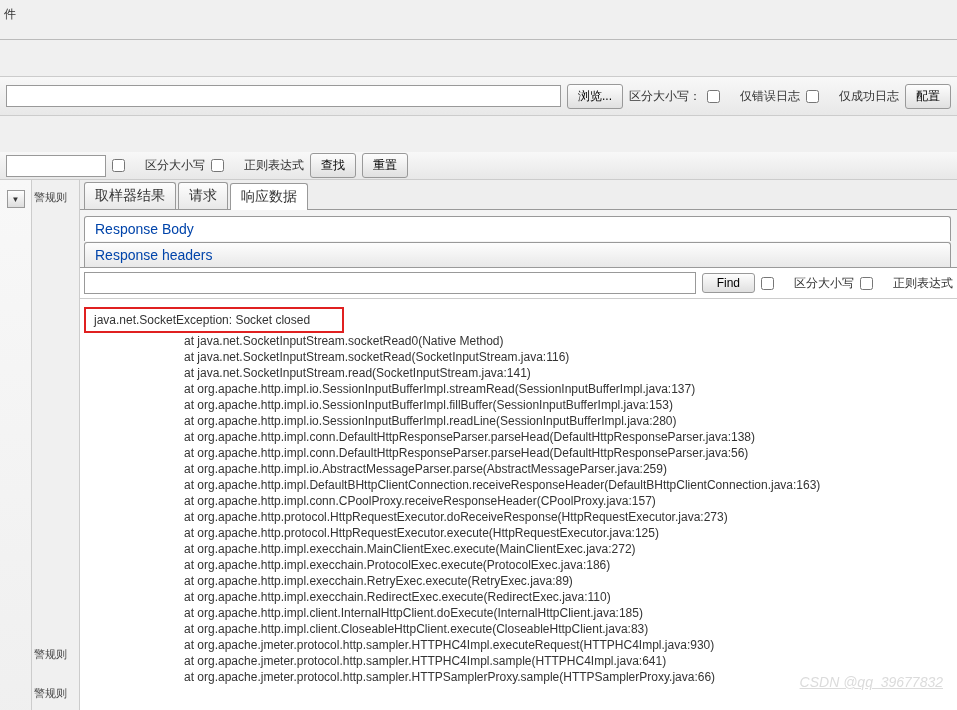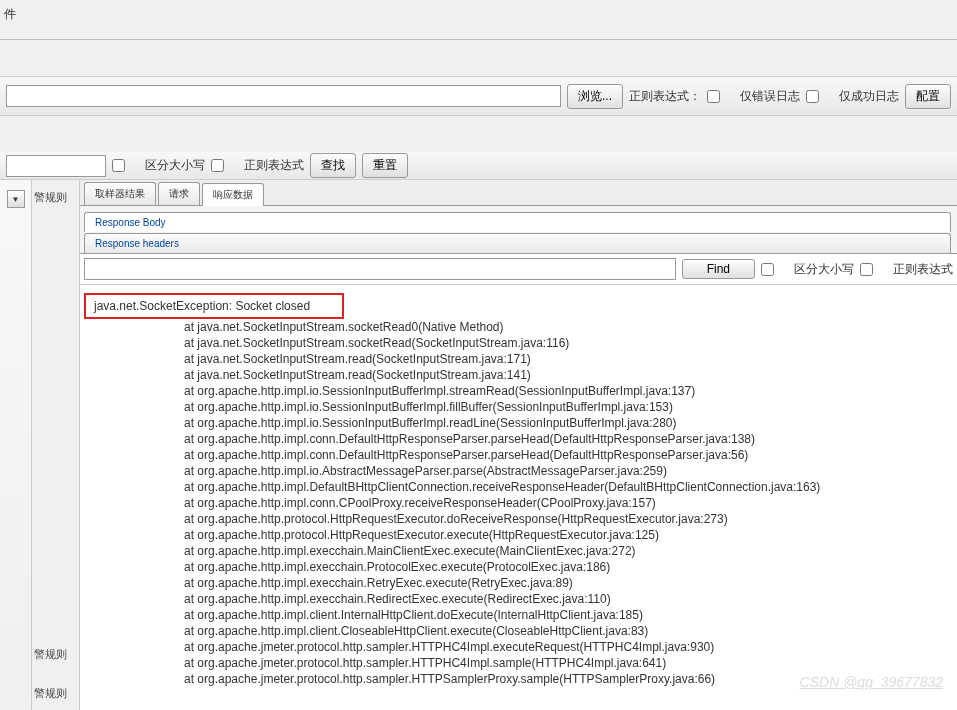--- a/index.html
+++ b/index.html
@@ -10,21 +10,21 @@
 .btn { background: linear-gradient(#fdfdfd, #e0e0e0); border: 1px solid #999; border-radius: 3px; padding: 3px 10px; font-size: 12px; cursor: pointer; }
 .chk { display: flex; align-items: center; gap: 20px; }
 .chk input { width: 13px; height: 13px; }
 .label { color: #333; }
 .main-area { display: flex; height: calc(100% - 80px); }
 .left-strip { width: 32px; background: linear-gradient(#f8f8f8, #eee); border-right: 1px solid #ccc; display: flex; flex-direction: column; align-items: center; padding-top: 10px; }
 .left-panel { width: 48px; background: #f0f0f0; border-right: 1px solid #ccc; display: flex; flex-direction: column; justify-content: space-between; padding: 10px 2px; font-size: 11px; color: #444; }
 .left-panel div { margin-bottom: 24px; white-space: nowrap; overflow: hidden; }
 .content { flex: 1; display: flex; flex-direction: column; background: #fff; }
 .tabs-outer { display: flex; border-bottom: 1px solid #999; background: #eee; padding-left: 4px; }
-.tab { padding: 4px 10px; border: 1px solid #999; border-bottom: none; background: linear-gradient(#fdfdfd, #e8e8e8); margin-right: 2px; margin-top: 2px; cursor: pointer; font-size: 10px; border-radius: 3px 3px 0 0; }
+.tab { padding: 4px 10px; border: 1px solid #999; border-bottom: none; background: linear-gradient(#fdfdfd, #e8e8e8); margin-right: 2px; margin-top: 2px; cursor: pointer; font-size: 14px; border-radius: 3px 3px 0 0; }
 .tab.active { background: #fff; position: relative; top: 1px; }
 .tabs-inner { display: flex; padding: 3px 4px 0 4px; background: #f4f4f4; border-bottom: 1px solid #999; flex-direction: column; }
 .search-row { display: flex; align-items: center; gap: 6px; padding: 4px; border-bottom: 1px solid #ccc; }
 .search-row .input-box { flex: 1; }
 .response-area { flex: 1; overflow: auto; padding: 8px 4px; background: #fff; position: relative; }
 .exception-line { border: 2px solid #e02020; padding: 4px 8px; margin-bottom: 0; display: inline-block; min-width: 260px; }
 .trace-line { padding: 1px 0 1px 100px; font-size: 12px; color: #333; white-space: nowrap; font-family: Arial, sans-serif; }
 .dropdown-arrow { width: 18px; height: 18px; border: 1px solid #999; background: linear-gradient(#fff,#ddd); display: flex; align-items: center; justify-content: center; font-size: 8px; }
 .watermark { position: absolute; right: 14px; bottom: 20px; color: #ccc; font-size: 14px; font-style: italic; opacity: 0.7; pointer-events: none; text-decoration: underline; }
 .top-label { position: absolute; left: 4px; top: 6px; font-size: 12px; }
@@ -33,21 +33,21 @@
 </head>
 <body>
 
 <div class="top-section">
   <span class="top-label">件</span>
 </div>
 
 <div class="toolbar toolbar-top">
   <input class="input-box" style="flex: 1 1 0%;">
   <button class="btn">浏览...</button>
-  <span class="label">正则表达式：</span>
+  <span class="label">区分大小写：</span>
   <label class="chk">
       <input type="checkbox" style="">
       <span>仅错误日志</span>
     </label>
   <label class="chk">
       <input type="checkbox" style="">
       <span>仅成功日志</span>
     </label>
   <button class="btn">配置</button>
 </div>
@@ -83,36 +83,35 @@
       <div class="tab">取样器结果</div>
       <div class="tab">请求</div>
       <div class="tab active">响应数据</div>
     </div>
     <div class="tabs-inner">
       <div class="tab active" style="color:#0044aa">Response Body</div>
       <div class="tab" style="color:#0044aa">Response headers</div>
     </div>
     <div class="search-row">
       <input class="input-box" style="">
-      <button class="btn" style="padding:2px 24px">Find</button>
+      <button class="btn" style="padding:2px 14px">Find</button>
       <label class="chk">
           <input type="checkbox" style="">
           <span>区分大小写</span>
         </label>
       <label class="chk">
           <input type="checkbox" style="">
           <span>正则表达式</span>
         </label>
     </div>
     <div class="response-area">
       <div class="exception-line">java.net.SocketException: Socket closed</div>
       <div id="stack-container">
           <div class="trace-line">at java.net.SocketInputStream.socketRead0(Native Method)</div>
           <div class="trace-line">at java.net.SocketInputStream.socketRead(SocketInputStream.java:116)</div>
-          <div class="trace-line">at java.net.SocketInputStream.read(SocketInputStream.java:171)</div>
           <div class="trace-line">at java.net.SocketInputStream.read(SocketInputStream.java:141)</div>
           <div class="trace-line">at org.apache.http.impl.io.SessionInputBufferImpl.streamRead(SessionInputBufferImpl.java:137)</div>
           <div class="trace-line">at org.apache.http.impl.io.SessionInputBufferImpl.fillBuffer(SessionInputBufferImpl.java:153)</div>
           <div class="trace-line">at org.apache.http.impl.io.SessionInputBufferImpl.readLine(SessionInputBufferImpl.java:280)</div>
           <div class="trace-line">at org.apache.http.impl.conn.DefaultHttpResponseParser.parseHead(DefaultHttpResponseParser.java:138)</div>
           <div class="trace-line">at org.apache.http.impl.conn.DefaultHttpResponseParser.parseHead(DefaultHttpResponseParser.java:56)</div>
           <div class="trace-line">at org.apache.http.impl.io.AbstractMessageParser.parse(AbstractMessageParser.java:259)</div>
           <div class="trace-line">at org.apache.http.impl.DefaultBHttpClientConnection.receiveResponseHeader(DefaultBHttpClientConnection.java:163)</div>
           <div class="trace-line">at org.apache.http.impl.conn.CPoolProxy.receiveResponseHeader(CPoolProxy.java:157)</div>
           <div class="trace-line">at org.apache.http.protocol.HttpRequestExecutor.doReceiveResponse(HttpRequestExecutor.java:273)</div>

